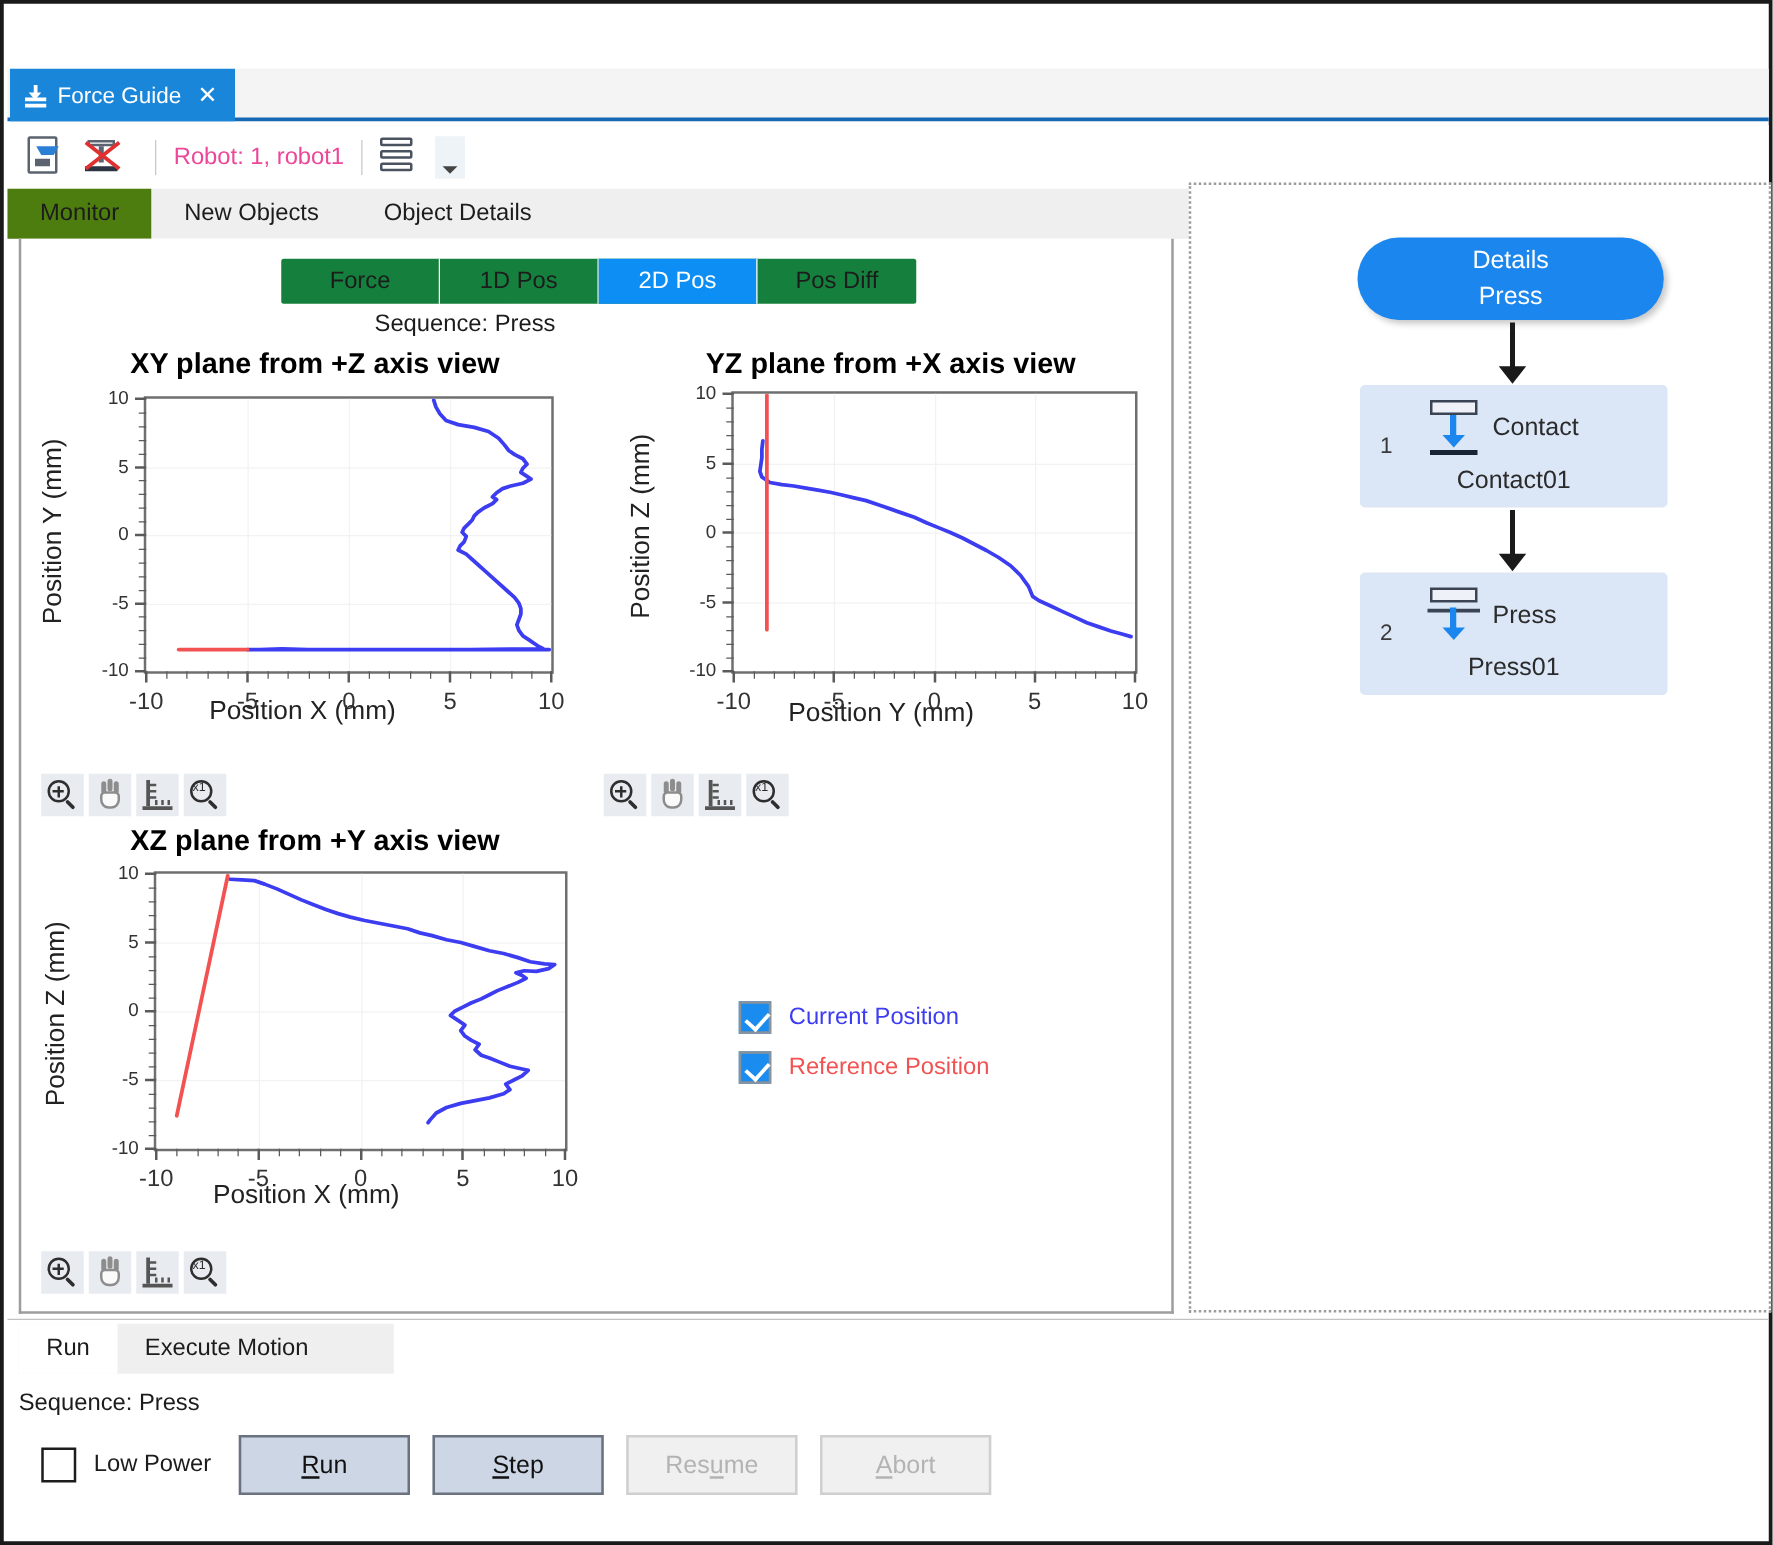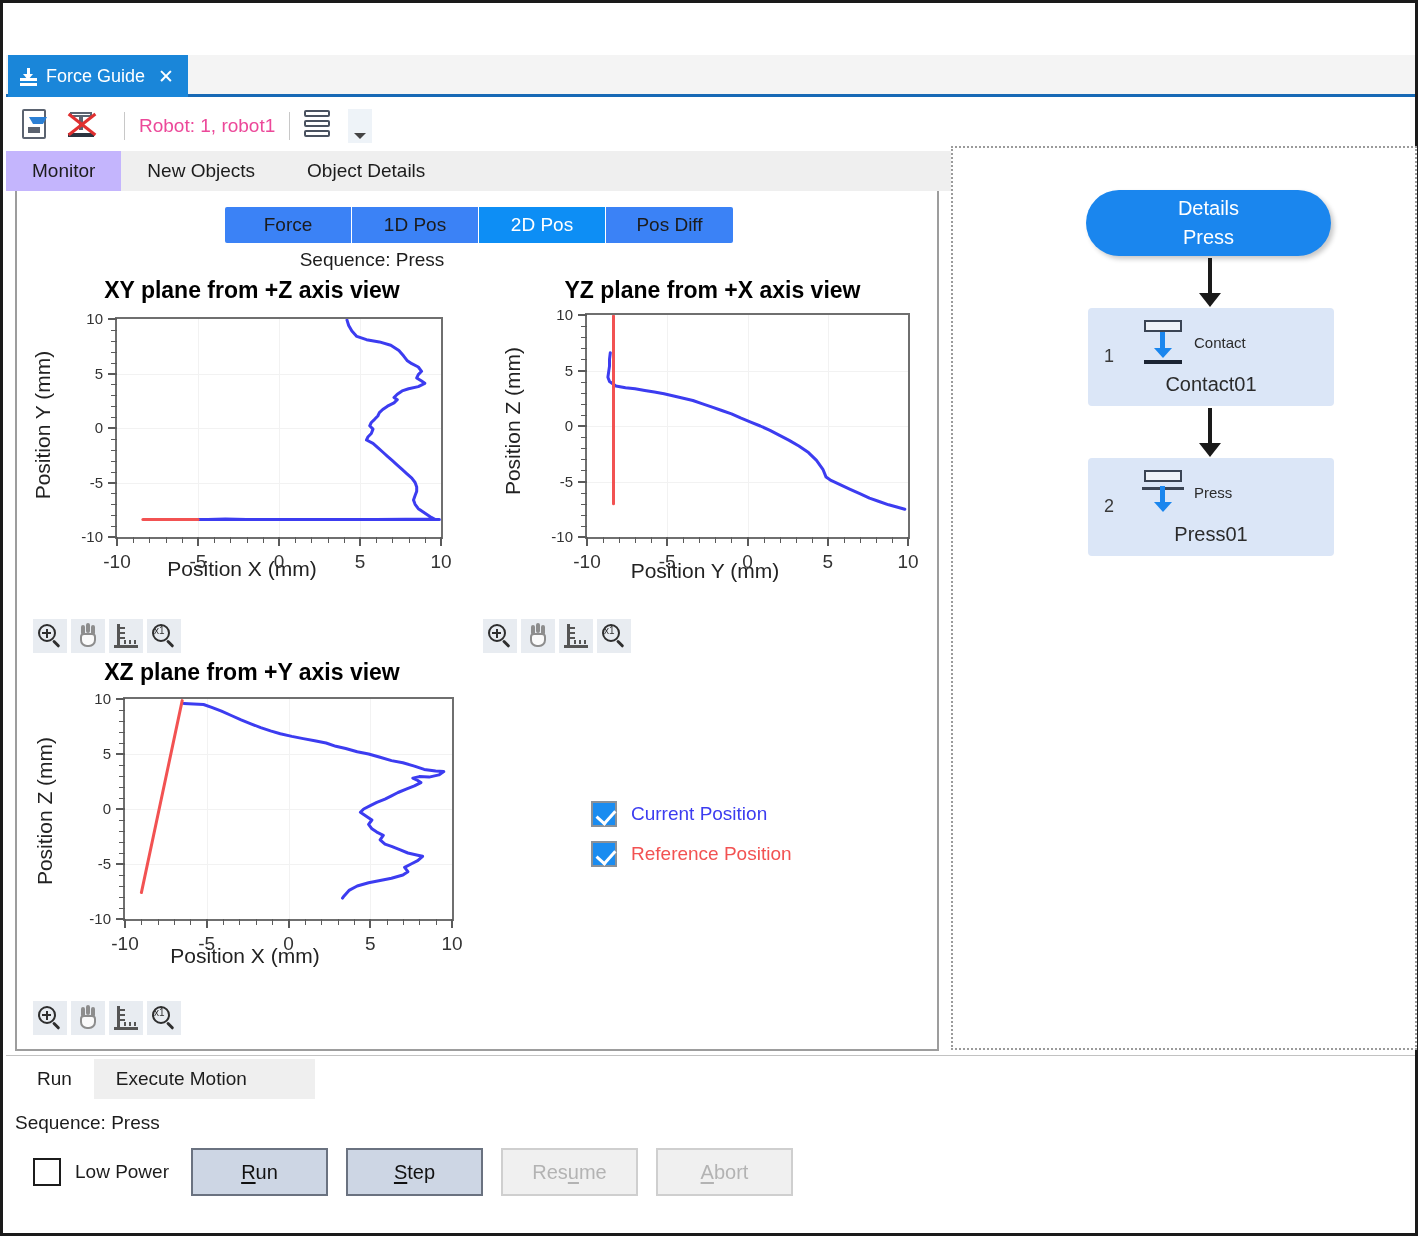--- a/index.html
+++ b/index.html
@@ -122,32 +122,32 @@
   
   .maintabs {
     position: absolute; left: 3px; top: 148px; width: 1409px; height: 40px;
     background: #efefef;
     display: flex; align-items: stretch;
   }
   .maintab {
     display: flex; align-items: center; justify-content: center;
     font-size: 19px; color: #1c1c1c; padding: 0 26px;
   }
-  .maintab.active { background: #c4b5fd; }
+  .maintab.active { background: #4d7c0f; }
 
   
   .leftpanel {
     position: absolute; left: 12px; top: 188px; width: 924px; height: 860px;
     border: 2px solid #9d9d9d; border-top: none; background: #ffffff;
   }
 
   
   .pills {
     position: absolute; left: 208px; top: 16px;
-    display: flex; background: #3b82f6; border-radius: 2px;
+    display: flex; background: #15803d; border-radius: 2px;
   }
   .pill {
     font-size: 19px; color: #1c1c1c; padding: 7px 0; width: 127px;
     text-align: center; border-right: 1px solid #ffffff;
   }
   .pill:last-child { border-right: none; }
   .pill.active { background: #0d8ef5; color: #ffffff; }
 
   .seq-caption {
     position: absolute; left: 0; top: 58px; width: 710px;
@@ -248,21 +248,21 @@
     position: absolute; left: 135px; width: 246px; height: 98px;
     background: #dbe6f7; border-radius: 4px;
   }
   .seq-num {
     position: absolute; left: 16px; top: 38px; font-size: 18px; color: #3a3a3a;
   }
   .seq-op {
     position: absolute; left: 52px; top: 12px;
     display: flex; align-items: center; gap: 8px;
   }
-  .seq-op-label { font-size: 15px; color: #2b2b2b; }
+  .seq-op-label { font-size: 20px; color: #2b2b2b; }
   .seq-name {
     position: absolute; left: 0; right: 0; bottom: 10px;
     text-align: center; font-size: 20px; color: #2b2b2b;
   }
   
   .ico-contact { width: 46px; height: 44px; position: relative; flex:none; }
   .ico-contact .top { position:absolute; left:4px; top:0; width:38px; height:12px; border:2px solid #3a4454; background:#eef2f8;}
   .ico-contact .stem { position:absolute; left:20px; top:12px; width:5px; height:20px; background:#1a86ee;}
   .ico-contact .ahead { position:absolute; left:14px; top:28px; border-left:9px solid transparent; border-right:9px solid transparent; border-top:10px solid #1a86ee;}
   .ico-contact .base { position:absolute; left:4px; bottom:0; width:38px; height:4px; background:#1b2433;}

